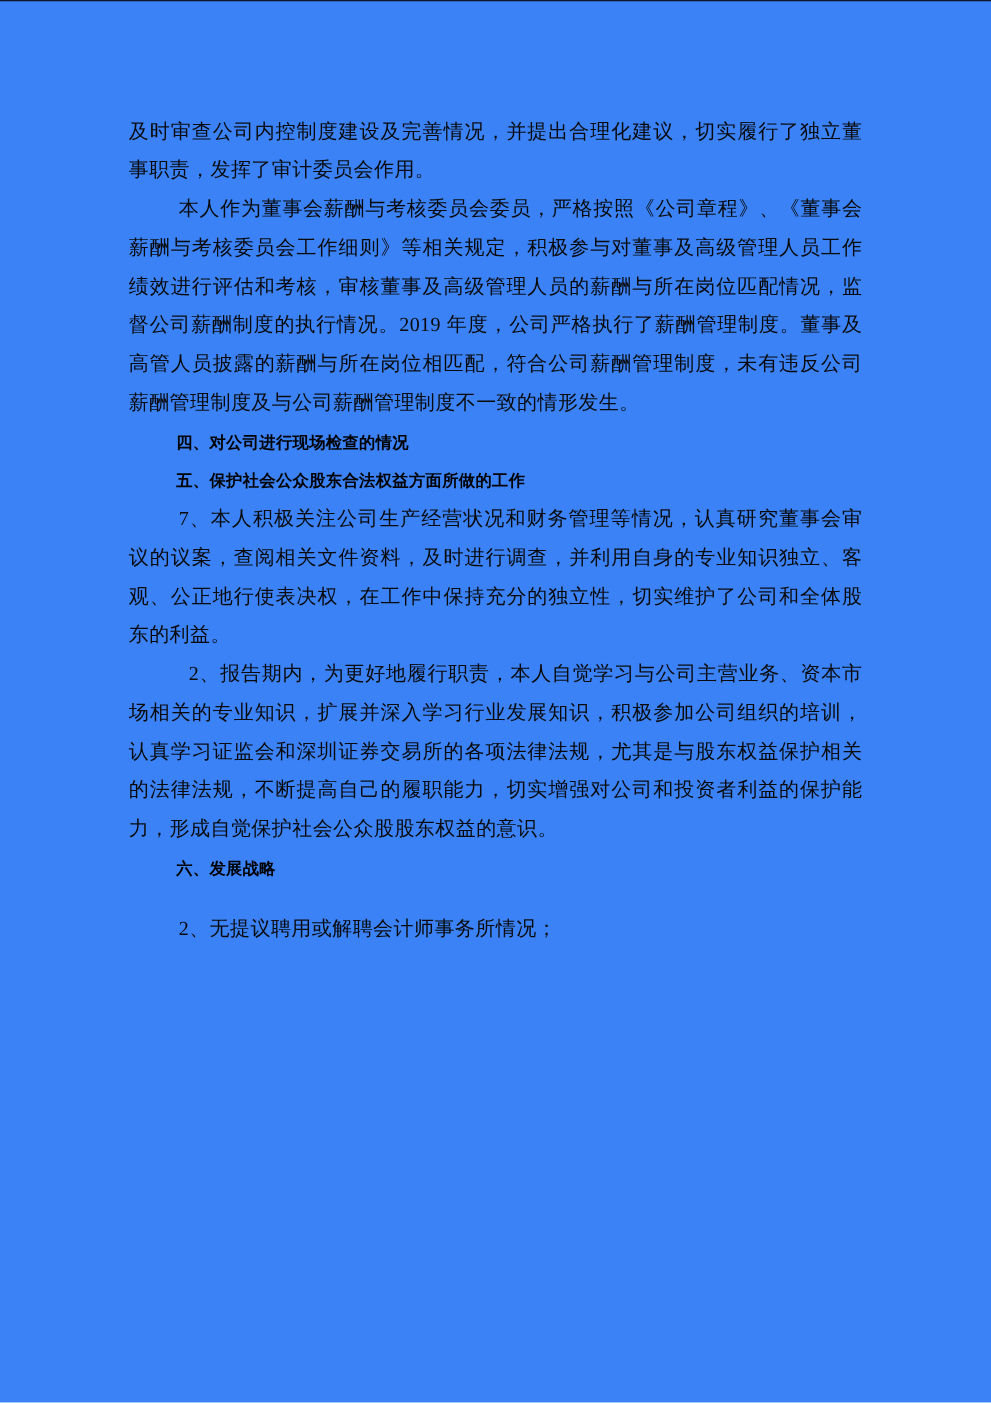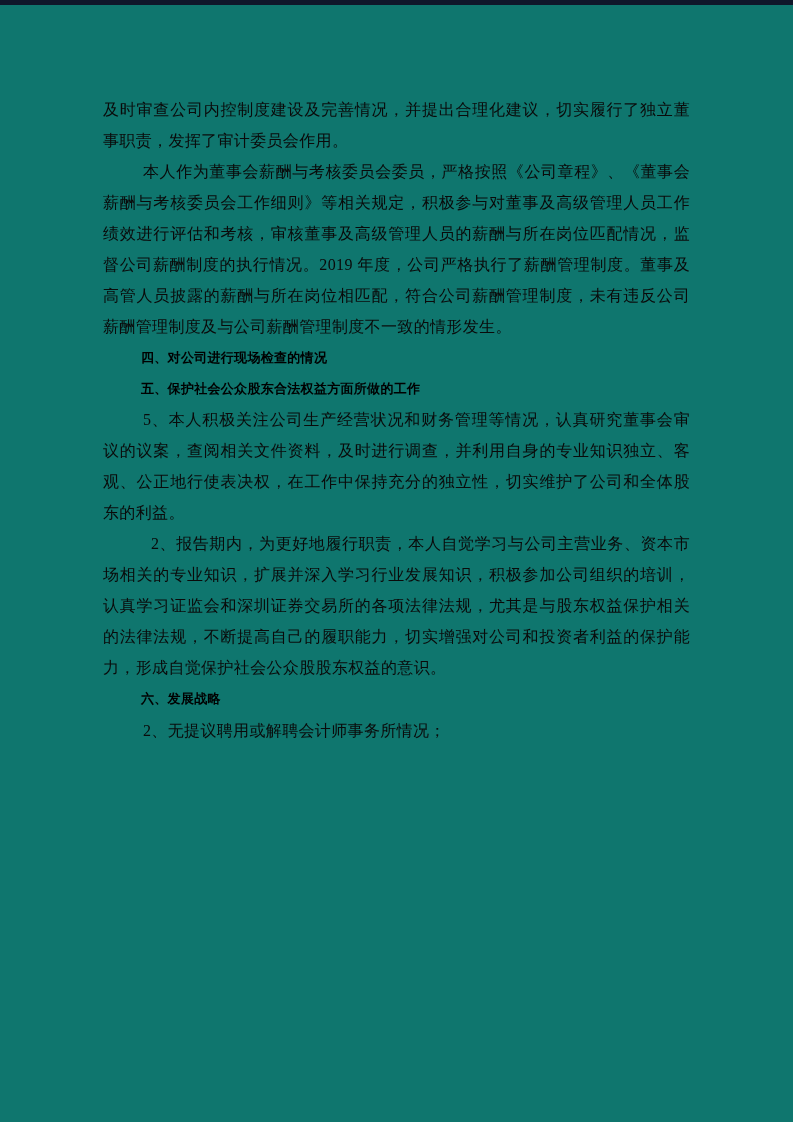--- a/index.html
+++ b/index.html
@@ -7,22 +7,22 @@
   html, body {
     margin: 0;
     padding: 0;
     background: #ffffff;
   }
   .page {
     position: relative;
     width: 793px;
     height: 1122px;
     margin: 0 auto;
-    background: #0f766e;
-    border-top: 5px solid #0f172a;
+    background: #3b82f6;
+    border-top: 1px solid #0f172a;
     padding: 89px 103px 0 103px;
     overflow: hidden;
     color: #000000;
   }
   .body-text {
     font-family: "Liberation Serif", "DejaVu Serif", serif;
     font-size: 16px;
     line-height: 31px;
     letter-spacing: 0.35px;
     text-align: justify;
@@ -41,40 +41,40 @@
     font-size: 13px;
     line-height: 31px;
     letter-spacing: 0.3px;
     margin: 0;
     padding-left: 38px;
     text-align: left;
     color: #000000;
   }
   .item {
     text-indent: 40px;
-    margin-top: 1px;
+    margin-top: 18px;
     text-align: left;
   }
   .item-first { margin-top: 4px; }
 </style>
 </head>
 <body>
 
 <div class="page">
 
   <p class="body-text cont">及时审查公司内控制度建设及完善情况，并提出合理化建议，切实履行了独立董事职责，发挥了审计委员会作用。</p>
 
   <p class="body-text para">本人作为董事会薪酬与考核委员会委员，严格按照《公司章程》、《董事会薪酬与考核委员会工作细则》等相关规定，积极参与对董事及高级管理人员工作绩效进行评估和考核，审核董事及高级管理人员的薪酬与所在岗位匹配情况，监督公司薪酬制度的执行情况。2019 年度，公司严格执行了薪酬管理制度。董事及高管人员披露的薪酬与所在岗位相匹配，符合公司薪酬管理制度，未有违反公司薪酬管理制度及与公司薪酬管理制度不一致的情形发生。</p>
 
   <h3 class="heading">四、对公司进行现场检查的情况</h3>
 
 
   <h3 class="heading">五、保护社会公众股东合法权益方面所做的工作</h3>
 
-  <p class="body-text para">5、本人积极关注公司生产经营状况和财务管理等情况，认真研究董事会审议的议案，查阅相关文件资料，及时进行调查，并利用自身的专业知识独立、客观、公正地行使表决权，在工作中保持充分的独立性，切实维护了公司和全体股东的利益。</p>
+  <p class="body-text para">7、本人积极关注公司生产经营状况和财务管理等情况，认真研究董事会审议的议案，查阅相关文件资料，及时进行调查，并利用自身的专业知识独立、客观、公正地行使表决权，在工作中保持充分的独立性，切实维护了公司和全体股东的利益。</p>
 
   <p class="body-text para-deep">2、报告期内，为更好地履行职责，本人自觉学习与公司主营业务、资本市场相关的专业知识，扩展并深入学习行业发展知识，积极参加公司组织的培训，认真学习证监会和深圳证券交易所的各项法律法规，尤其是与股东权益保护相关的法律法规，不断提高自己的履职能力，切实增强对公司和投资者利益的保护能力，形成自觉保护社会公众股股东权益的意识。</p>
 
   <h3 class="heading">六、发展战略</h3>
 
 
   <p class="body-text item">2、无提议聘用或解聘会计师事务所情况；</p>
 
 
 </div>

